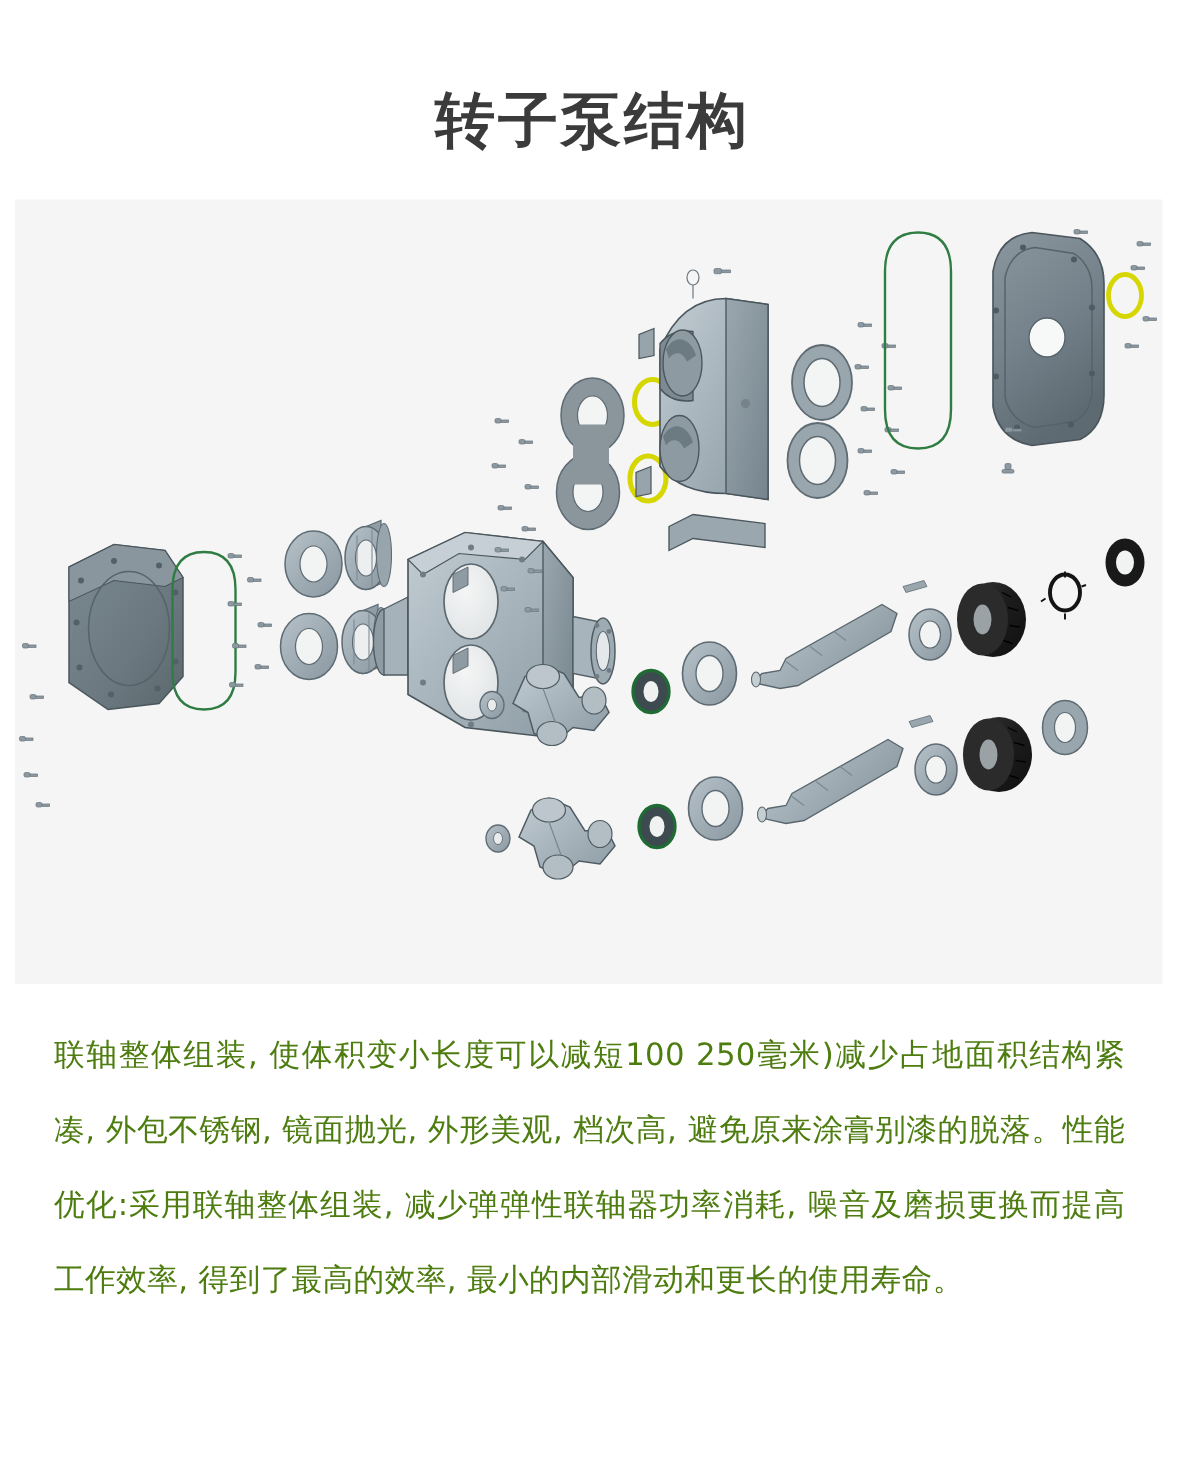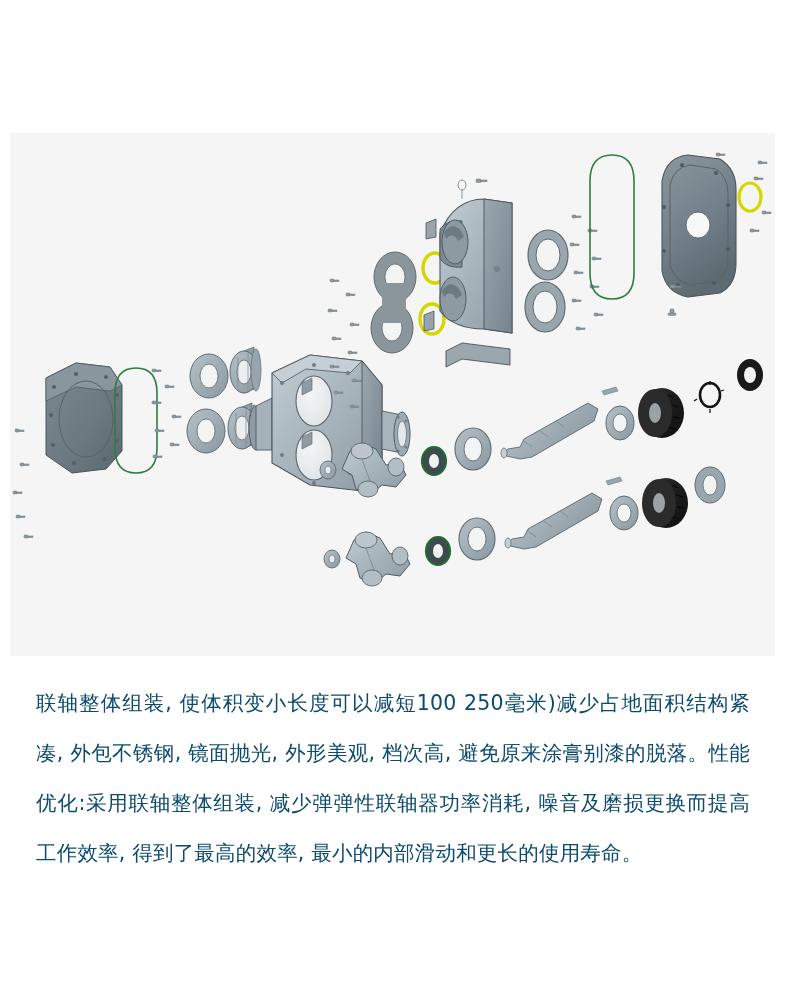--- a/index.html
+++ b/index.html
@@ -45,32 +45,35 @@
   
   .body-copy {
     position: absolute;
     left: 36px; top: 678px;
     width: 714px;
   }
   .body-copy p {
     margin: 0;
     font-size: 20.5px;
     line-height: 50px;
-    color: #0c4a6e;
+    color: #4d7c0f;
     font-family: "DejaVu Sans", "Liberation Sans", sans-serif;
     text-align: justify;
     text-justify: inter-character;
     letter-spacing: 0.2px;
   }
 </style>
 </head>
 <body>
 
 <div class="page">
 
+  <div class="title-wrap">
+    <h1 class="page-title">转子泵结构</h1>
+  </div>
 
   <div class="diagram-panel">
     <svg class="diagram-svg" viewBox="0 0 765 523" aria-hidden="true">
       <defs>
         <linearGradient id="gHousing" x1="0" y1="0" x2="1" y2="1">
           <stop offset="0%" stop-color="#c2ccd3"></stop>
           <stop offset="55%" stop-color="#a4b1b9"></stop>
           <stop offset="100%" stop-color="#8c9aa3"></stop>
         </linearGradient>
         <linearGradient id="gHousingDark" x1="0" y1="0" x2="1" y2="1">

